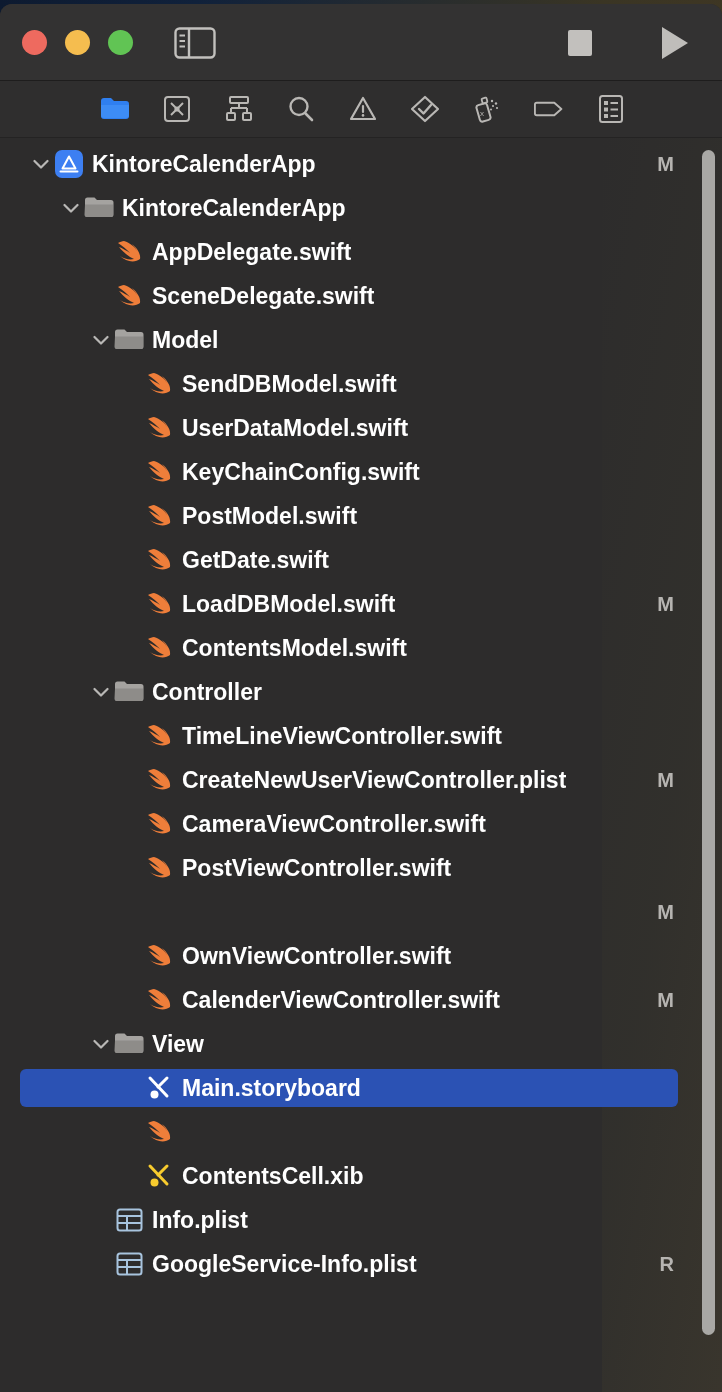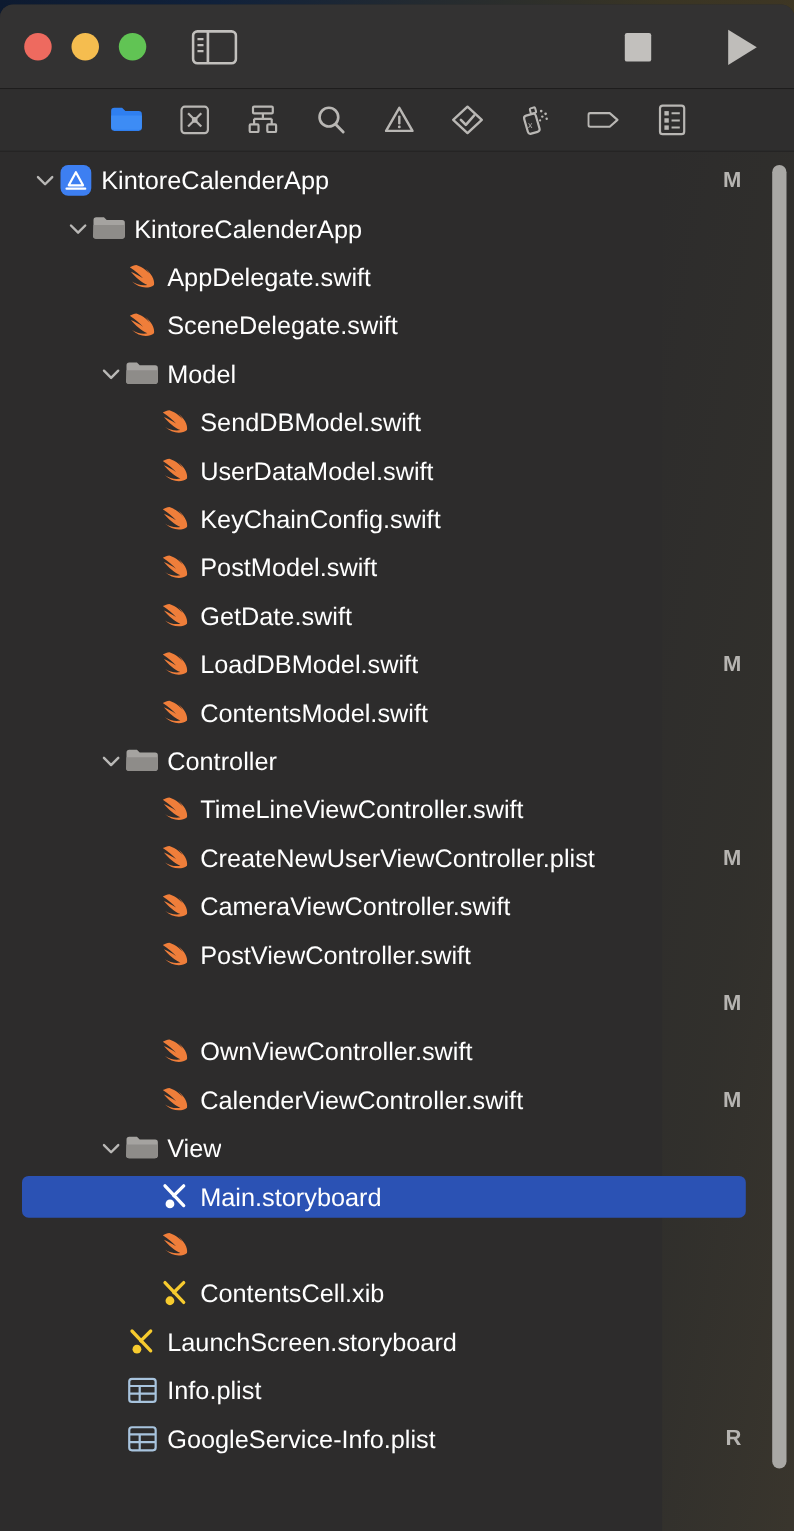--- a/index.html
+++ b/index.html
@@ -107,20 +107,21 @@
   .row-inner {
     display: flex;
     align-items: center;
     height: 38px;
     border-radius: 6px;
     margin-left: 20px;
     margin-right: 44px;
     flex: 1;
     min-width: 0;
     padding-right: 10px;
+    font-weight: bold;
   }
   .twisty {
     width: 26px;
     flex: 0 0 26px;
     display: flex; align-items: center; justify-content: center;
     color: #b9b8b6;
   }
   .twisty.empty { visibility: hidden; }
   .ficon {
     width: 30px;
@@ -558,33 +559,20 @@
         <circle cx="9.5" cy="20.5" r="4" fill="#f7cb2e"></circle>
       </svg>
             </span>
             <span class="label">ContentsCell.xib</span>
           </div>
         </div>
         <div class="row d2">
           <div class="row-inner">
             <span class="twisty empty"></span>
             <span class="ficon">
-              <svg width="28" height="28" viewBox="0 0 28 28">
-        <line x1="5" y1="4" x2="22" y2="22" stroke="#f7cb2e" stroke-width="3" stroke-linecap="round"></line>
-        <line x1="22" y1="4" x2="13" y2="13" stroke="#f7cb2e" stroke-width="3" stroke-linecap="round"></line>
-        <circle cx="9.5" cy="20.5" r="4" fill="#f7cb2e"></circle>
-      </svg>
-            </span>
-            <span class="label">LaunchScreen.storyboard</span>
-          </div>
-        </div>
-        <div class="row d2">
-          <div class="row-inner">
-            <span class="twisty empty"></span>
-            <span class="ficon">
               <svg width="27" height="24" viewBox="0 0 27 24">
         <rect x="1.5" y="1.5" width="24" height="21" rx="2.5" fill="none" stroke="#a8c4de" stroke-width="2"></rect>
         <line x1="1.5" y1="8" x2="25.5" y2="8" stroke="#a8c4de" stroke-width="2"></line>
         <line x1="1.5" y1="15" x2="25.5" y2="15" stroke="#a8c4de" stroke-width="2"></line>
         <line x1="11" y1="8" x2="11" y2="22.5" stroke="#a8c4de" stroke-width="2"></line>
       </svg>
             </span>
             <span class="label">Info.plist</span>
           </div>
         </div>

